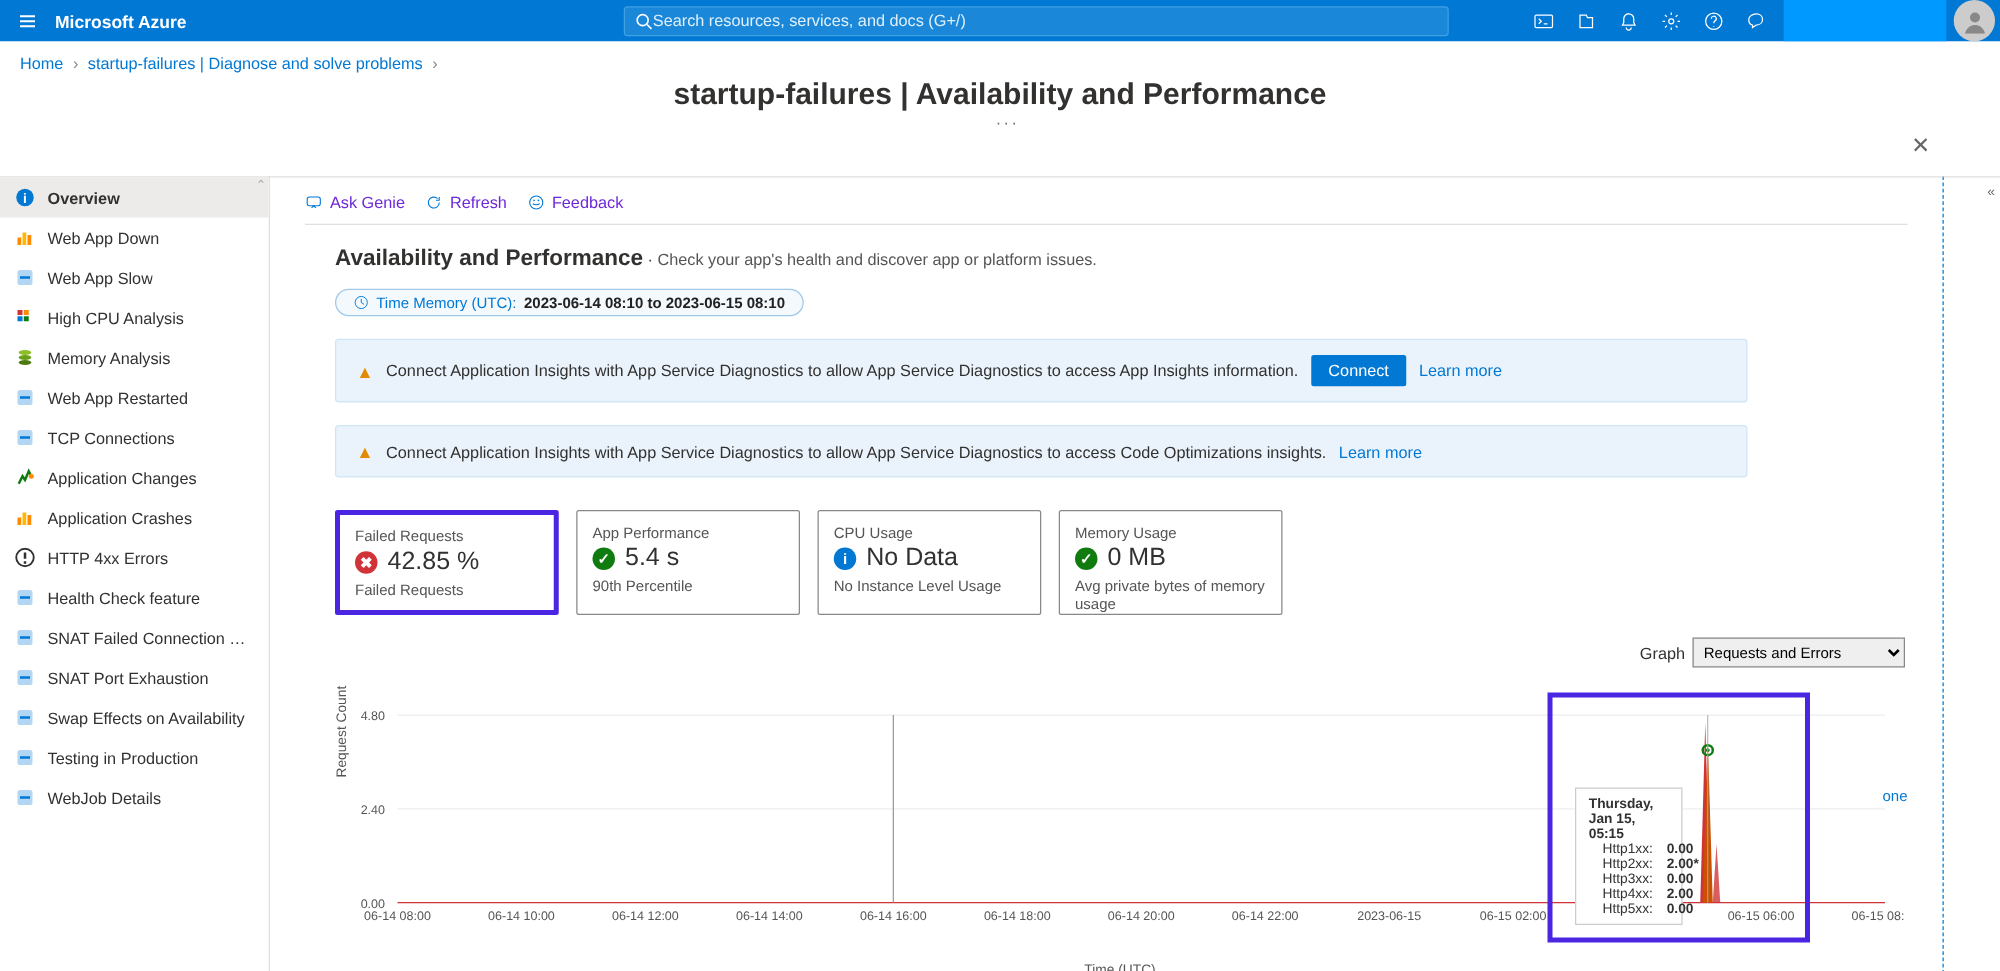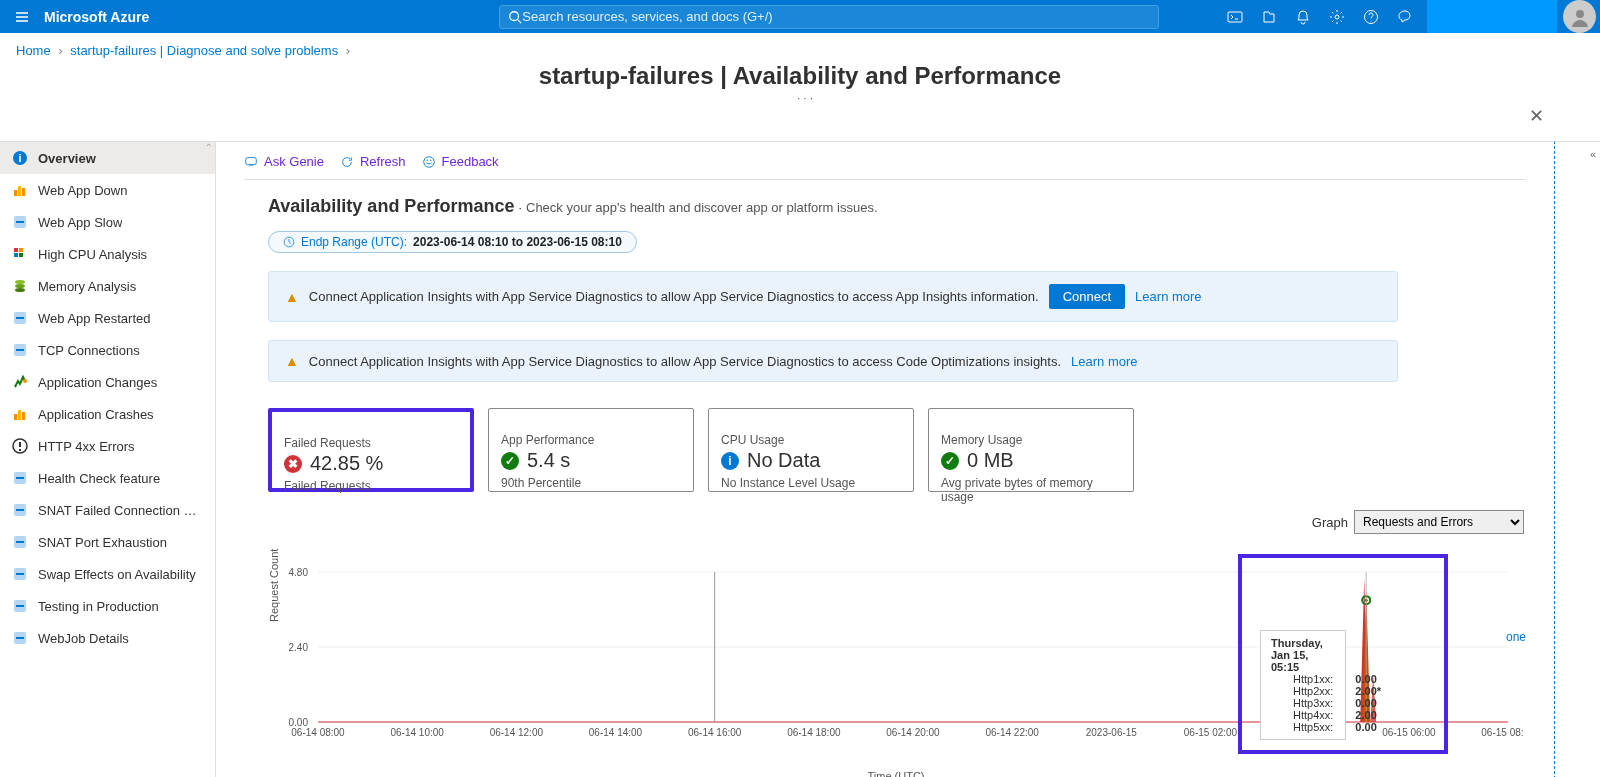--- a/index.html
+++ b/index.html
@@ -57,21 +57,21 @@
   .time-chip { display:inline-flex; align-items:center; gap:6px; border:1px solid #a0c8e8; background:#f3f9fd; color:#0078d4; border-radius:14px; padding:3px 14px; margin-top:14px; font-size:12px; cursor:pointer; }
   .time-chip .bold { color:#222; font-weight:600; }
 
   .info-banner { margin-top:18px; background:#eaf3fb; border:1px solid #cfe5f5; border-radius:3px; padding:12px 16px; display:flex; align-items:center; gap:10px; font-size:13px; width:1130px; }
   .info-banner .warn { color:#e08b00; font-size:14px; }
   .btn-primary { background:#0078d4; color:#fff; border:none; padding:5px 14px; font-size:13px; border-radius:2px; cursor:pointer; }
   .link { color:#0078d4; cursor:pointer; }
 
   
   .cards { display:flex; gap:14px; margin-top:26px; }
-  .card { width:206px; height:84px; border:1px solid #8a8886; border-radius:2px; padding:24px 12px; cursor:pointer; }
+  .card { width:179px; height:84px; border:1px solid #8a8886; border-radius:2px; padding:10px 12px; cursor:pointer; }
   .card .ct { font-size:12px; color:#555; }
   .card .cv { font-size:20px; margin-top:2px; display:flex; align-items:center; gap:8px; }
   .card .cs { font-size:12px; color:#555; margin-top:4px; }
   .card.hl { border:4px solid #4a25e2; }
   .circ { width:18px; height:18px; border-radius:50%; display:inline-flex; align-items:center; justify-content:center; color:#fff; font-size:12px; font-weight:700; }
   .circ.ok { background:#107c10; }
   .circ.err { background:#d13438; }
   .circ.info { background:#0078d4; }
 
   
@@ -81,21 +81,21 @@
 
   
   .chart-wrap { position:relative; margin-top:28px; width:1256px; height:210px; }
   .chart-hl { position:absolute; top:-8px; left:970px; width:210px; height:200px; border:4px solid #4a25e2; z-index:3;}
   .chart-svg { position:absolute; top:0; left:0; }
   .y-label { position:absolute; left:0; top:60px; transform:rotate(-90deg); transform-origin:left top; font-size:11px; color:#555; }
   .x-label { text-align:center; font-size:11px; color:#555; margin-top:-2px; }
   .legend { display:flex; justify-content:center; gap:26px; margin-top:14px; font-size:12px; }
 
   .tooltip { position:absolute; left:992px; top:68px; background:#fff; border:1px solid #ccc; padding:6px 10px; font-size:11px; z-index:5; width:86px; }
-  .tooltip .tt-row { display:flex; align-items:flex-start; gap:22px; }
+  .tooltip .tt-row { display:flex; align-items:flex-start; gap:11px; }
   .tooltip .tdot { width:7px; height:7px; border-radius:50%; }
 </style>
 </head>
 <body>
 
 <div class="topbar">
   <div class="hamburger">
     <svg width="16" height="16" viewBox="0 0 16 16">
         <path stroke="#fff" stroke-width="1.5" d="M2 4h12M2 8h12M2 12h12"></path>
       </svg>
@@ -353,21 +353,21 @@
     <div class="section">
       <span class="sec-title">Availability and Performance</span>
       <span> · </span>
       <span class="sec-sub">Check your app's health and discover app or platform issues.</span>
       <br>
       <div class="time-chip">
         <svg width="12" height="12" viewBox="0 0 16 16">
             <circle cx="8" cy="8" r="6.5" stroke="#0078d4" fill="none"></circle>
             <path d="M8 4v4l3 2" stroke="#0078d4" fill="none"></path>
           </svg>
-        <span>Endp Range (UTC):</span>
+        <span>Time Memory (UTC):</span>
         <span class="bold">2023-06-14 08:10 to 2023-06-15 08:10</span>
       </div>
 
       <div class="info-banner">
         <span class="warn">▲</span>
         <span>Connect Application Insights with App Service Diagnostics to allow App Service Diagnostics to access App Insights information.</span>
         <button class="btn-primary">Connect</button>
         <span class="link">Learn more</span>
       </div>
       <div class="info-banner">

